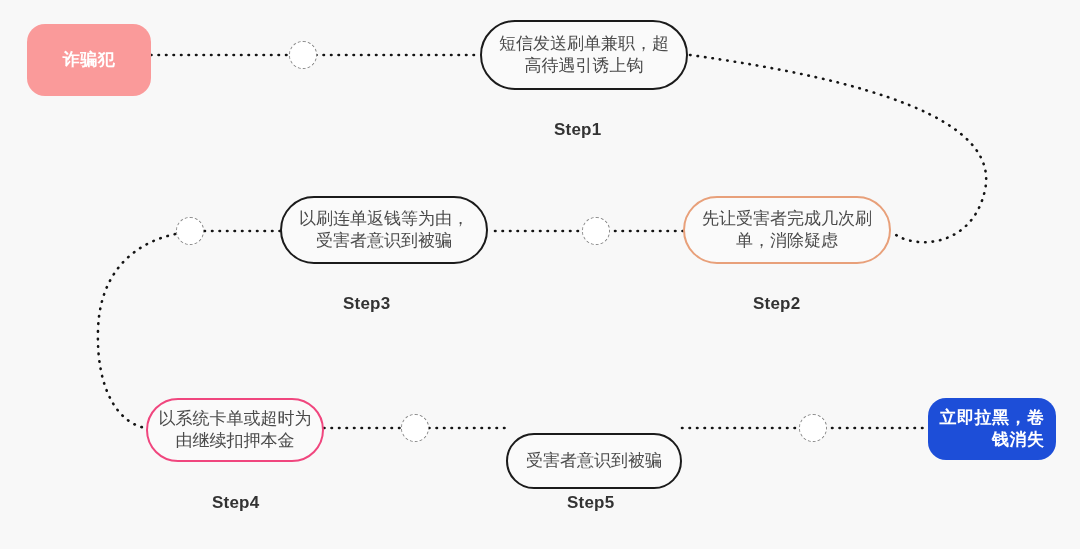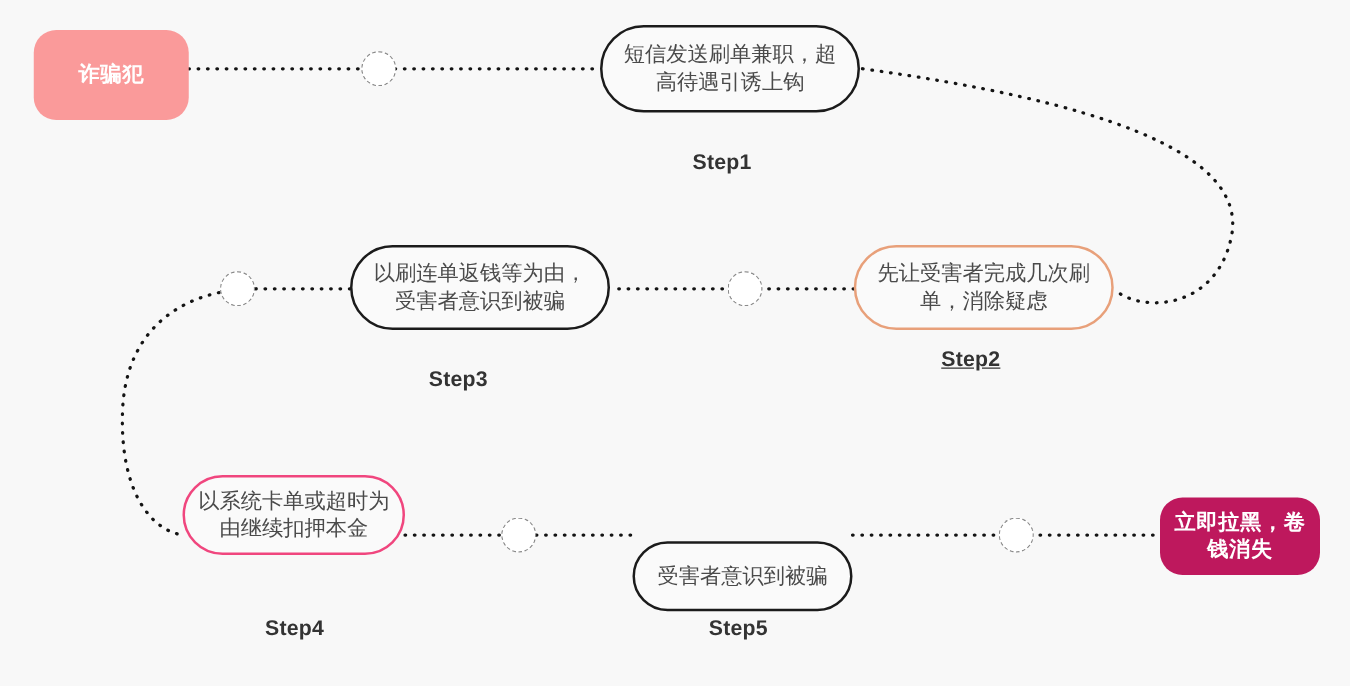--- a/index.html
+++ b/index.html
@@ -91,28 +91,28 @@
     </div>
 
   <div id="node-layer">
       <div class="node node-filled" style="left: 27px; top: 24px; width: 124px; height: 72px; background: rgb(250, 154, 154); color: rgb(255, 255, 255);"><span>诈骗犯</span></div>
       <div class="node node-outline" style="left: 480px; top: 20px; width: 208px; height: 70px; border-color: rgb(27, 27, 27); color: rgb(74, 74, 74); border-radius: 35px;"><span>短信发送刷单兼职，超
 高待遇引诱上钩</span></div>
       <div class="node node-outline" style="left: 683px; top: 196px; width: 208px; height: 68px; border-color: rgb(232, 160, 122); color: rgb(74, 74, 74); border-radius: 34px;"><span>先让受害者完成几次刷
 单，消除疑虑</span></div>
       <div class="node node-outline" style="left: 280px; top: 196px; width: 208px; height: 68px; border-color: rgb(27, 27, 27); color: rgb(74, 74, 74); border-radius: 34px;"><span>以刷连单返钱等为由，
 受害者意识到被骗</span></div>
-      <div class="node node-outline" style="left: 146px; top: 380px; width: 178px; height: 64px; border-color: rgb(240, 70, 126); color: rgb(74, 74, 74); border-radius: 32px;"><span>以系统卡单或超时为
+      <div class="node node-outline" style="left: 146px; top: 398px; width: 178px; height: 64px; border-color: rgb(240, 70, 126); color: rgb(74, 74, 74); border-radius: 32px;"><span>以系统卡单或超时为
 由继续扣押本金</span></div>
       <div class="node node-outline" style="left: 506px; top: 401px; width: 176px; height: 56px; border-color: rgb(27, 27, 27); color: rgb(74, 74, 74); border-radius: 28px; margin-top: 32px;"><span>受害者意识到被骗</span></div>
-      <div class="node node-filled" style="left: 928px; top: 398px; width: 128px; height: 62px; background: #be185d; color: rgb(255, 255, 255);"><span>立即拉黑，卷
+      <div class="node node-filled" style="left: 928px; top: 398px; width: 128px; height: 62px; background: #1d4ed8; color: rgb(255, 255, 255); text-align: right;"><span>立即拉黑，卷
 钱消失</span></div>
     </div>
 
   <div id="label-layer">
       <div class="step-label" style="left: 554px; top: 120px;">Step1</div>
-      <div class="step-label" style="left: 753px; top: 278px; text-decoration: underline;">Step2</div>
+      <div class="step-label" style="left: 753px; top: 294px;">Step2</div>
       <div class="step-label" style="left: 343px; top: 294px;">Step3</div>
       <div class="step-label" style="left: 212px; top: 493px;">Step4</div>
       <div class="step-label" style="left: 567px; top: 493px;">Step5</div>
     </div>
 
 </div>
 
 </body></html>

